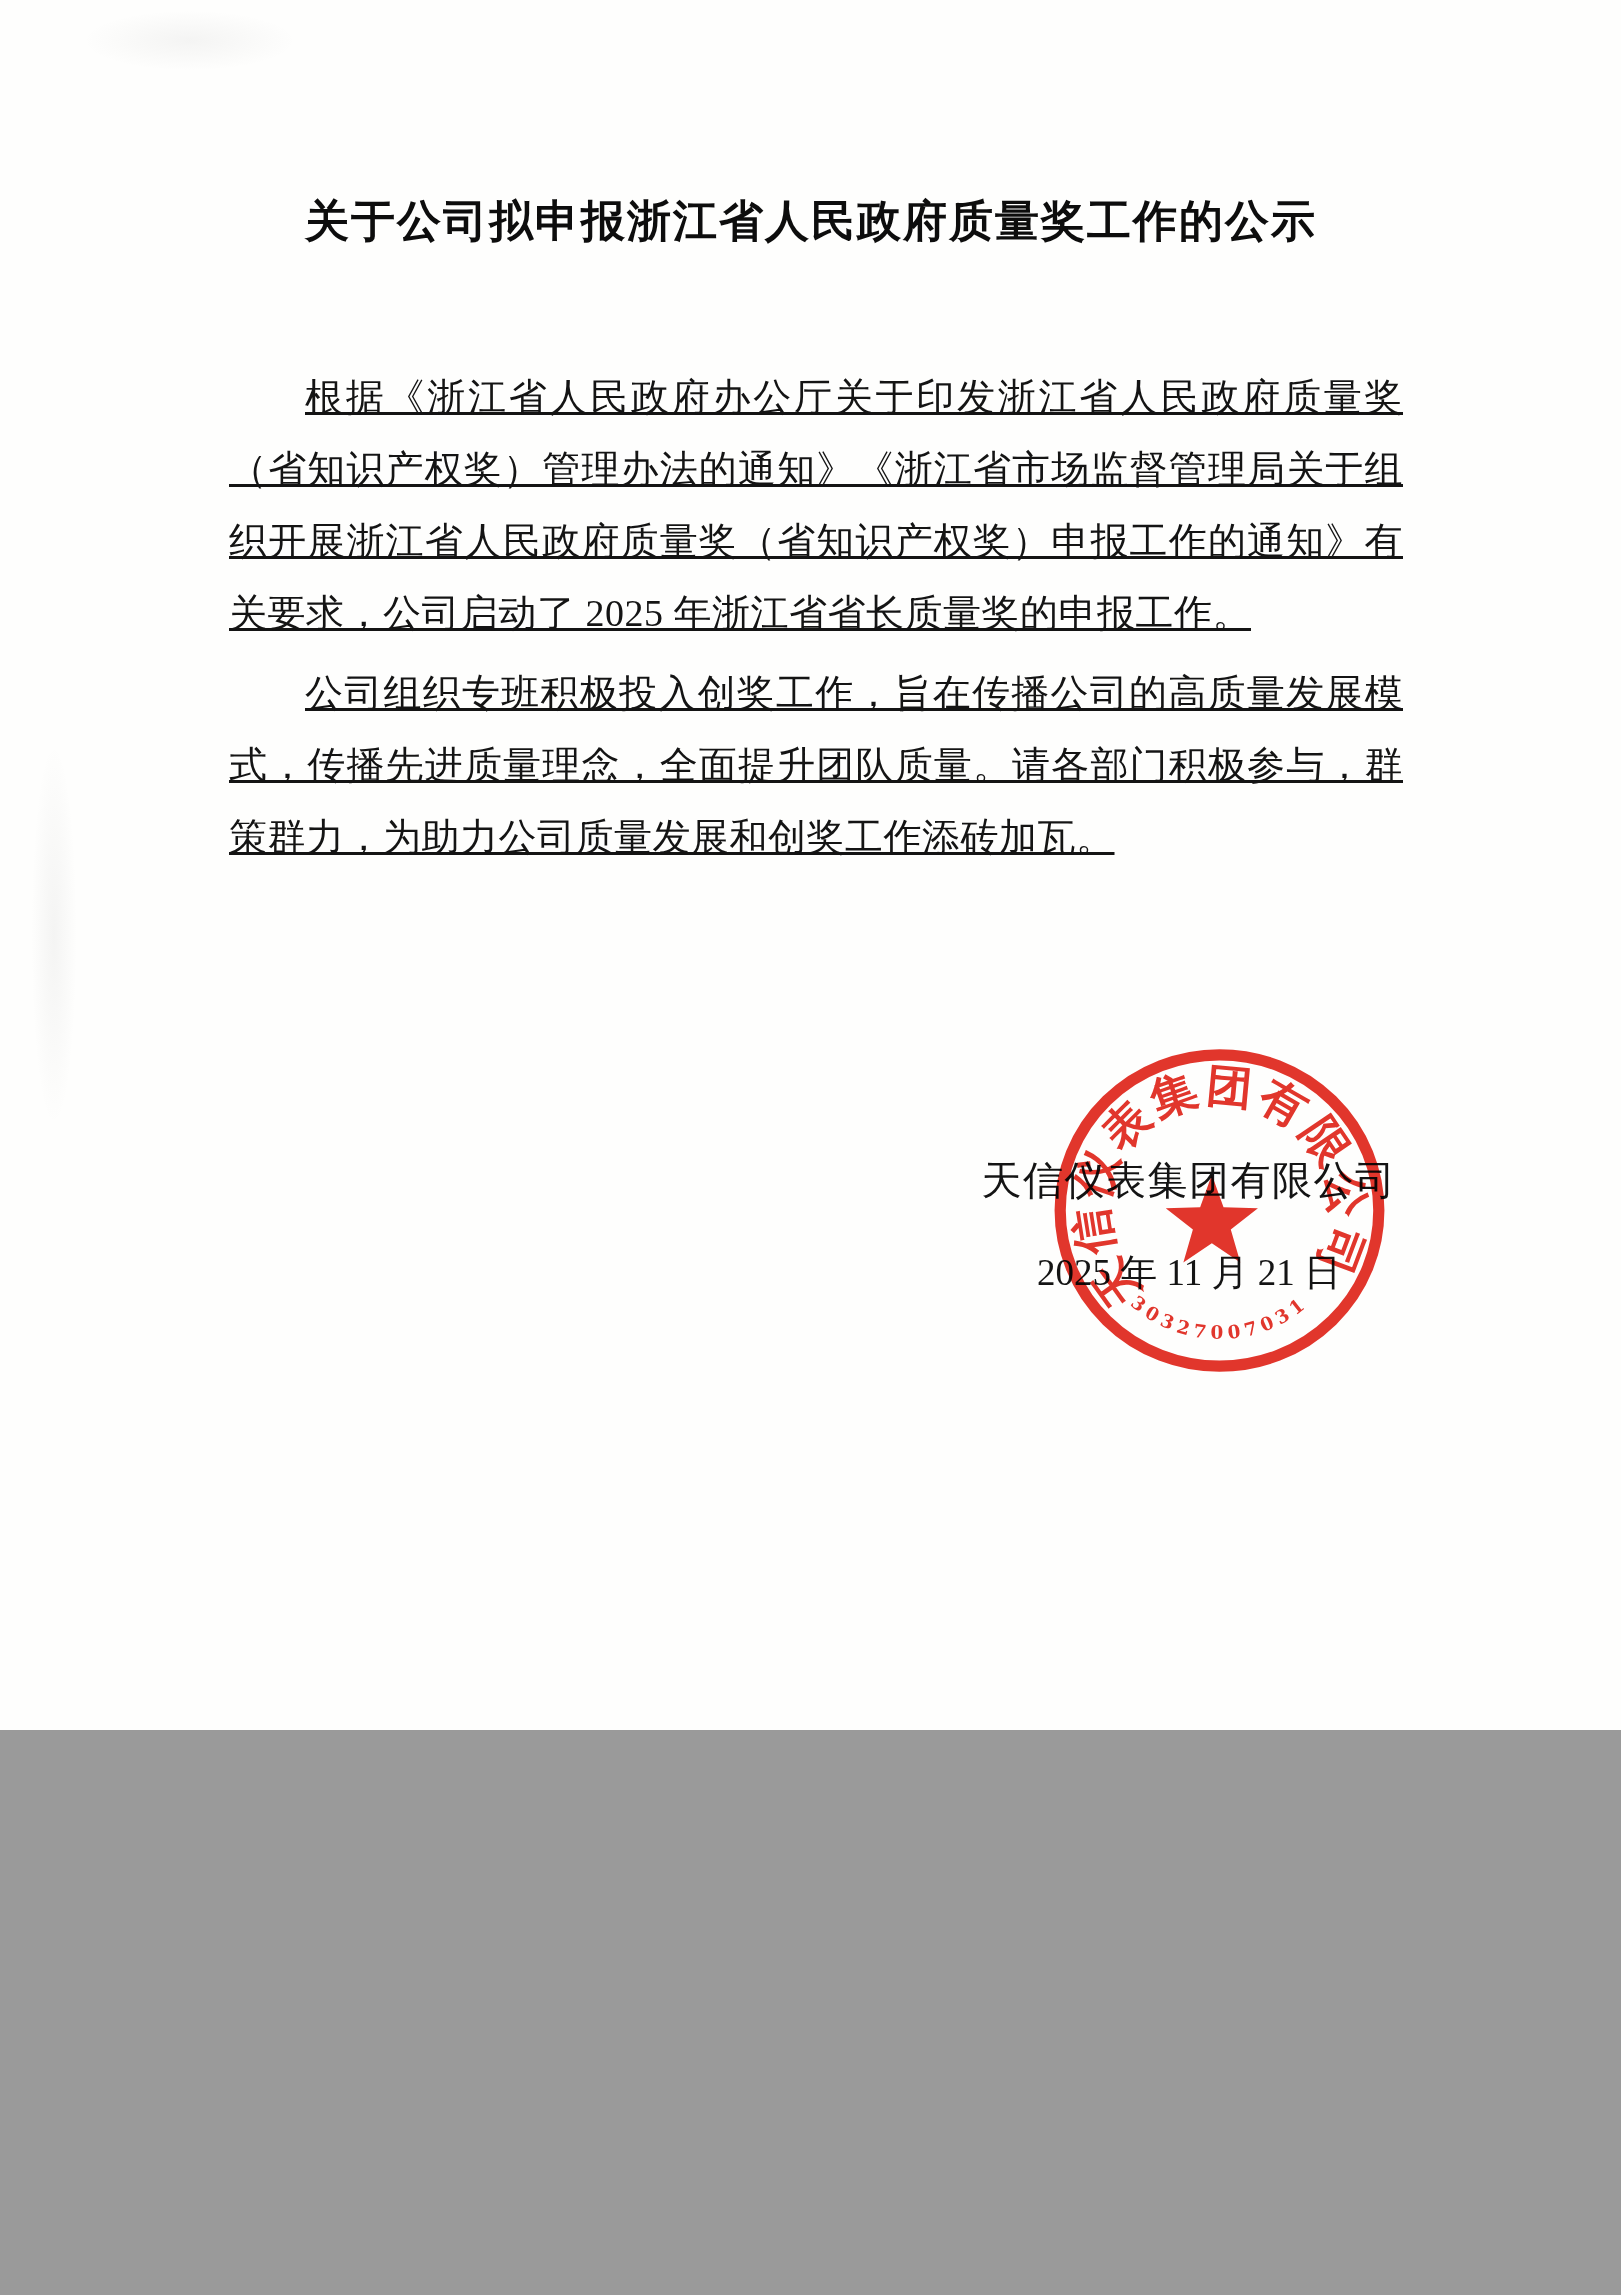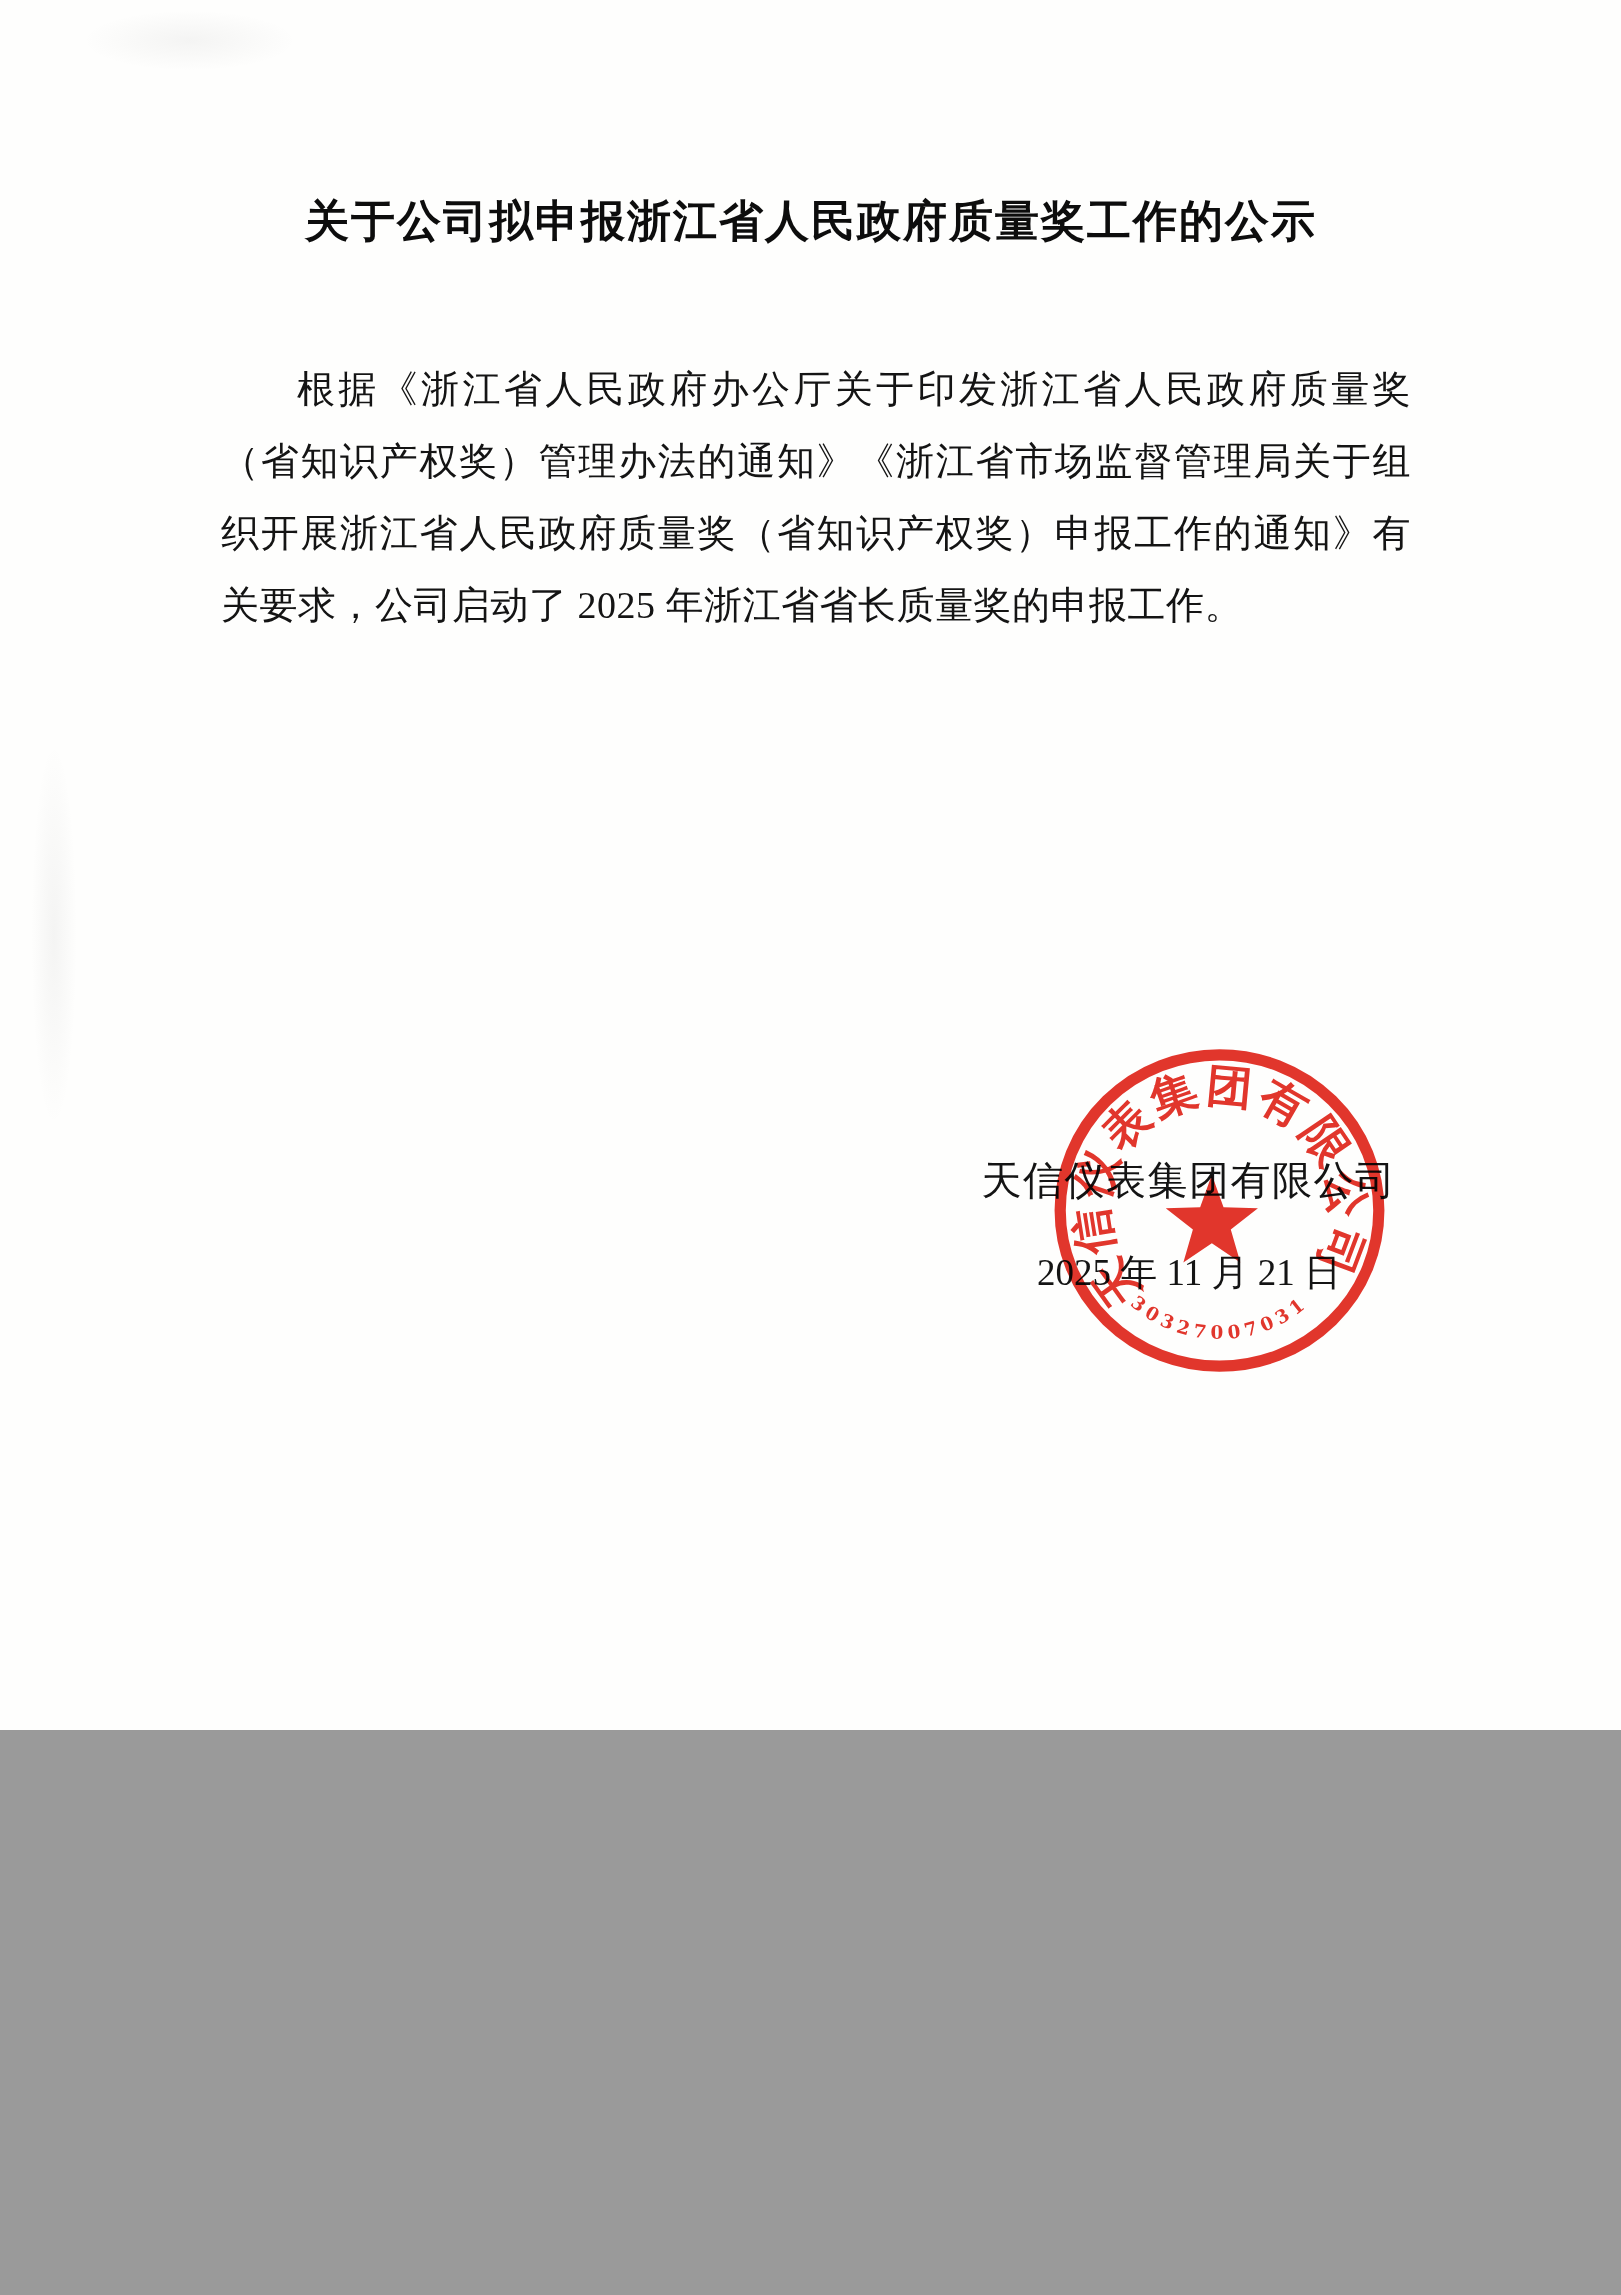--- a/index.html
+++ b/index.html
@@ -47,22 +47,23 @@
     left: 221px;
     top: 353px;
     width: 1190px;
     font-size: 38px;
     line-height: 72px;
     letter-spacing: 0.5px;
     text-align: justify;
     color: #141414;
   }
   .doc-body p {
-    margin: 0;
+    margin: 8px;
     text-indent: 2em;
+    text-decoration: underline;
   }
 
   .signature {
     position: absolute;
     left: 959px;
     top: 1152px;
     width: 460px;
     text-align: center;
     color: #141414;
   }
@@ -116,20 +117,21 @@
 <div class="page">
 
   <div class="smudge s1"></div>
   <div class="smudge s2"></div>
   <div class="smudge s3"></div>
 
   <h1 class="title">关于公司拟申报浙江省人民政府质量奖工作的公示</h1>
 
   <div class="doc-body">
     <p>根据《浙江省人民政府办公厅关于印发浙江省人民政府质量奖（省知识产权奖）管理办法的通知》《浙江省市场监督管理局关于组织开展浙江省人民政府质量奖（省知识产权奖）申报工作的通知》有关要求，公司启动了 2025 年浙江省省长质量奖的申报工作。</p>
+    <p>公司组织专班积极投入创奖工作，旨在传播公司的高质量发展模式，传播先进质量理念，全面提升团队质量。请各部门积极参与，群策群力，为助力公司质量发展和创奖工作添砖加瓦。</p>
   </div>
 
   <div class="signature">
     <div class="sig-company">天信仪表集团有限公司</div>
     <div class="sig-date">2025 年 11 月 21 日</div>
   </div>
 
   <div class="seal">
     <svg viewBox="0 0 660 690" width="337" height="353" xmlns="http://www.w3.org/2000/svg">
       <defs>

